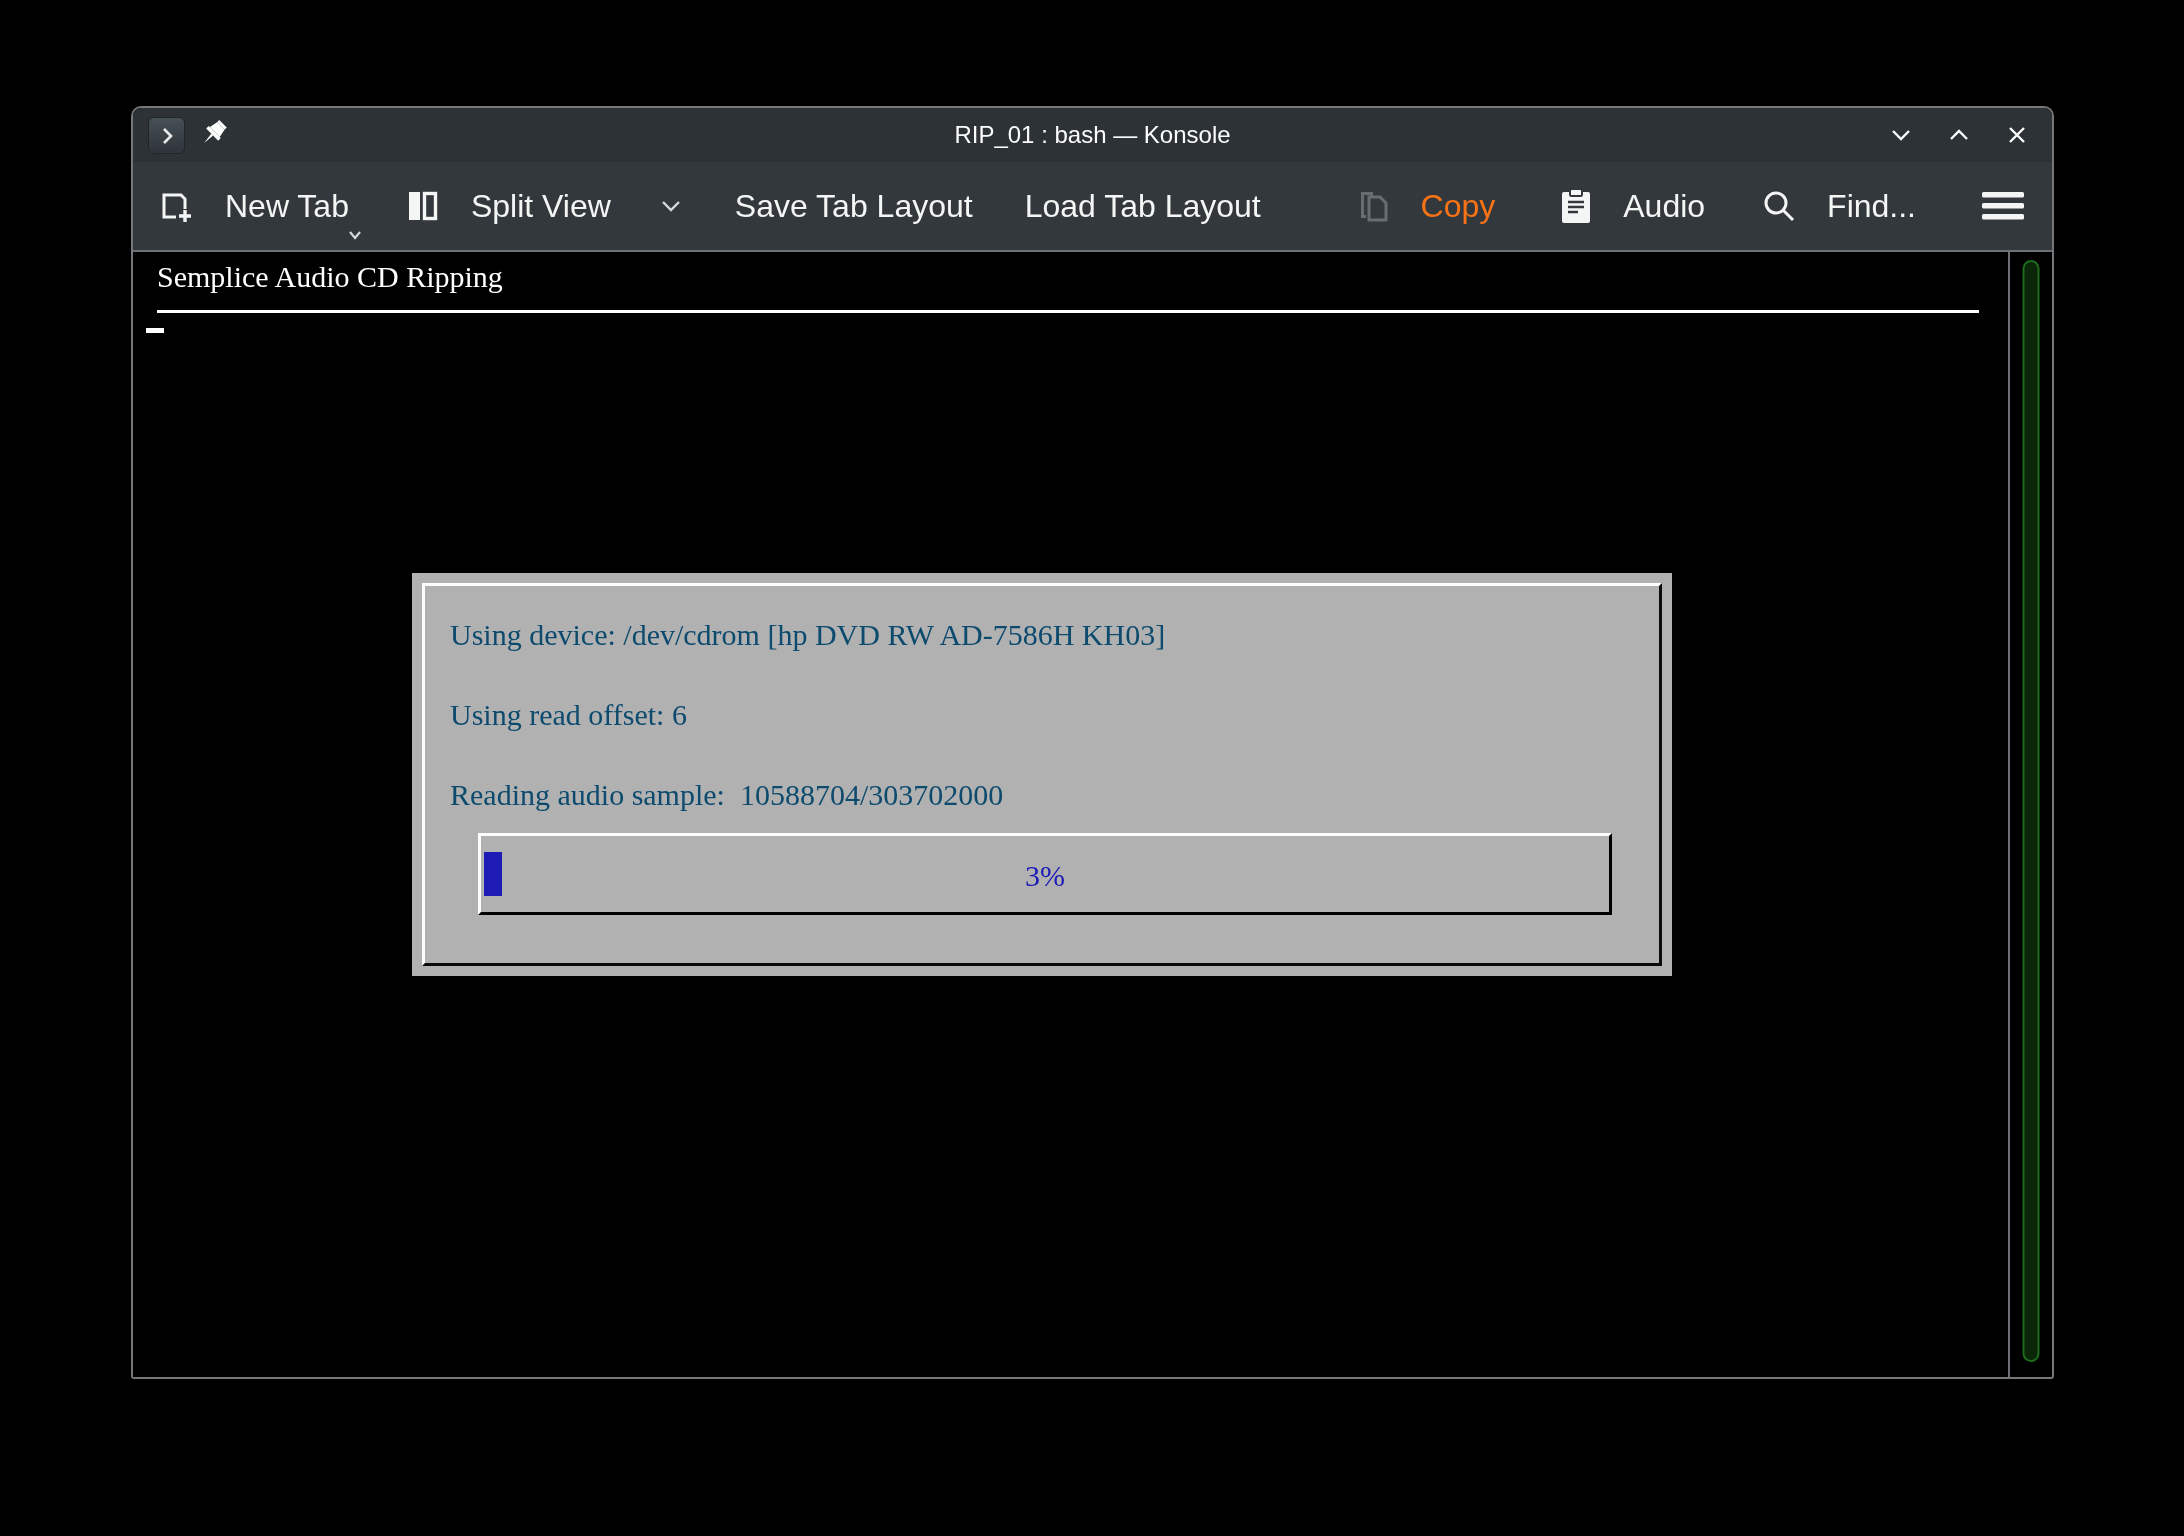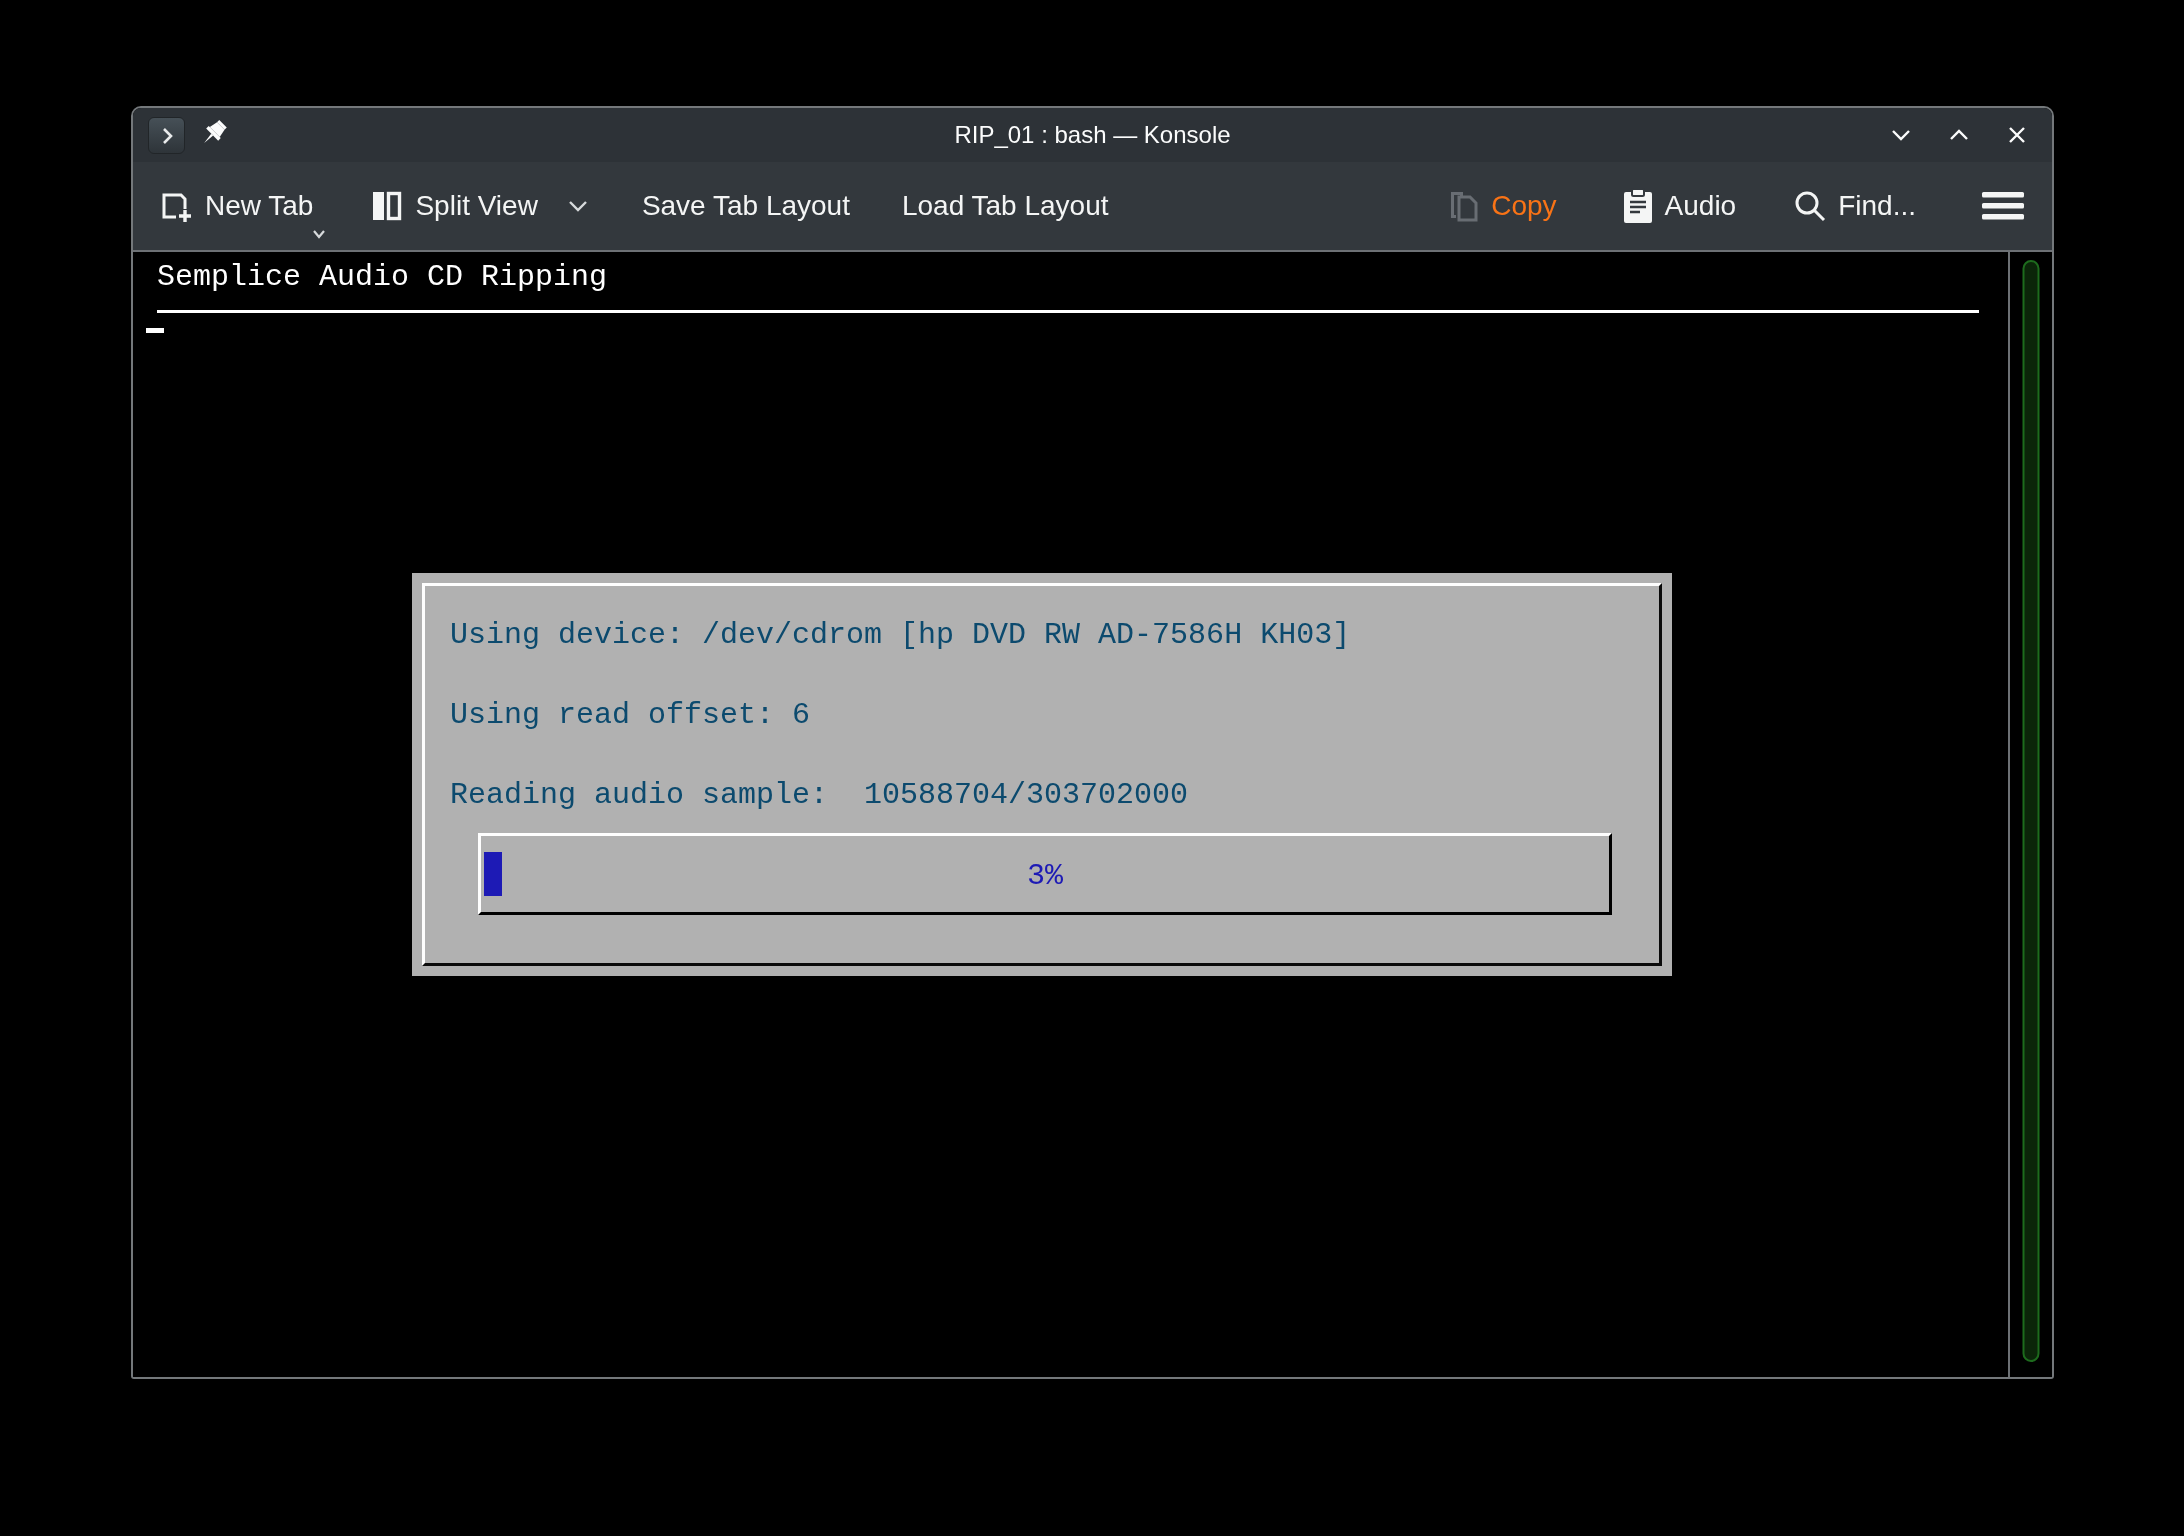--- a/index.html
+++ b/index.html
@@ -22,32 +22,32 @@
             text-align:center; color:#fbfcfc; font-size:24px; }
   .win-controls { position:absolute; right:20px; top:0; height:54px;
             display:flex; align-items:center; gap:28px; }
   .win-controls .wbtn { width:30px; height:30px; display:flex; align-items:center;
             justify-content:center; cursor:pointer; }
 
   
   .toolbar { position:relative; height:90px; background:#33383d;
             border-bottom:2px solid #6d7175;
             display:flex; align-items:center; padding:0 26px; }
-  .tbtn { display:flex; align-items:center; gap:10px; color:#f4f5f5; font-size:28px;
+  .tbtn { display:flex; align-items:center; gap:30px; color:#f4f5f5; font-size:32px;
             cursor:pointer; white-space:nowrap; position:relative; }
   .tbtn.disabled { color:#f97316; cursor:default; } .gap52 { margin-left:52px; }
   .gap56 { margin-left:56px; } .gap64 { margin-left:64px; }
   .push-right { margin-left:auto; }
   .mini-chevron { position:absolute; right:-14px; bottom:-16px; }
   .dd-chevron { margin-left:18px; display:flex; align-items:center; }
   .icon { display:flex; align-items:center; justify-content:center; }
 
   
   .terminal { position:relative; width:100%; height:1125px; background:#000;
-              font-family:Liberation Mono, monospace; color:#fff; }
+              font-family:Liberation Serif, serif; color:#fff; }
   .term-heading { position:absolute; left:24px; top:8px; font-size:30px; white-space:pre; }
   .term-rule { position:absolute; left:24px; top:58px; width:1822px; height:3px; background:#fff; }
   .term-cursor { position:absolute; left:13px; top:76px; width:18px; height:5px; background:#fff; }
 
   
   .scroll-gutter { position:absolute; top:0; right:0; width:44px; height:100%;
             border-left:2px solid #6d7175; }
   .scroll-handle { position:absolute; left:50%; transform:translateX(-50%); top:8px;
             width:17px; height:1102px; border-radius:9px;
             background:#0b2509; border:2px solid #1d6b1d; cursor:pointer; }

